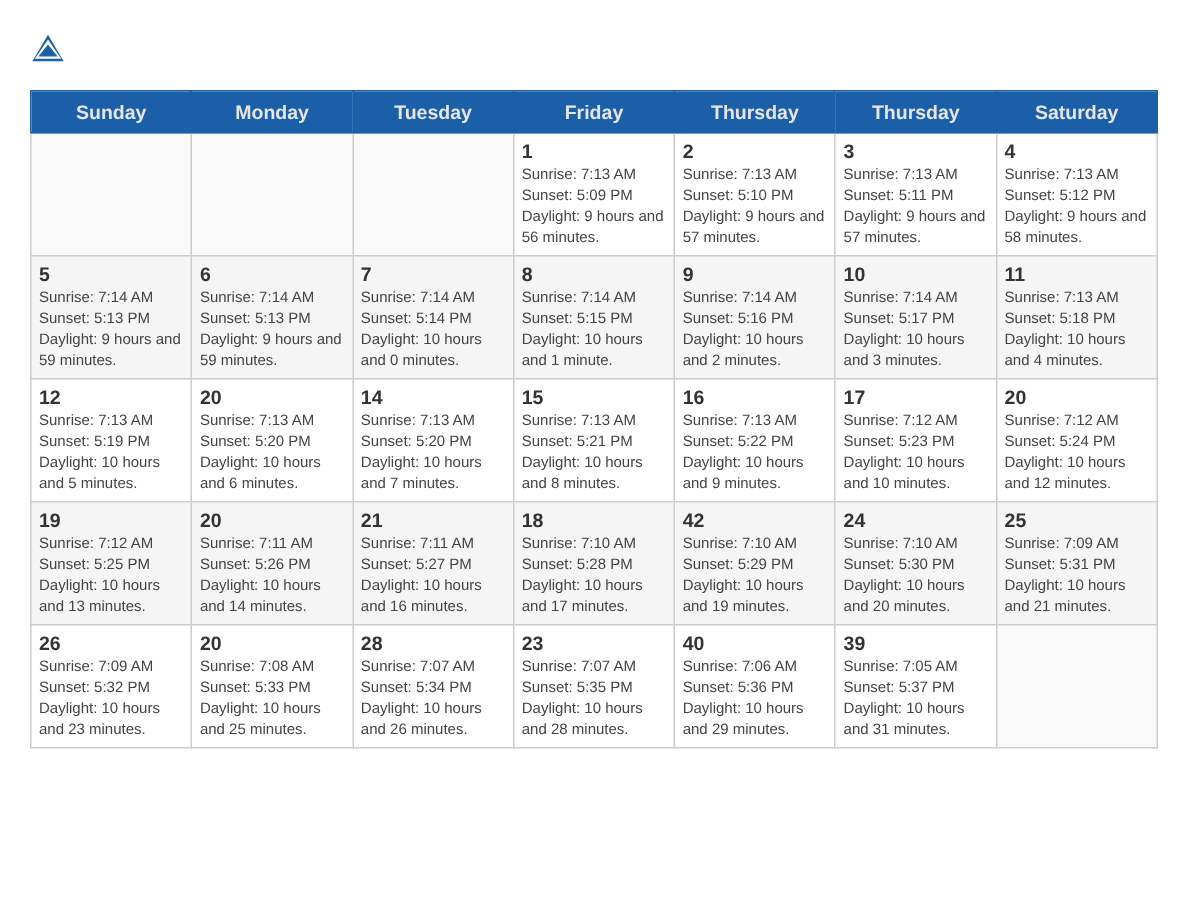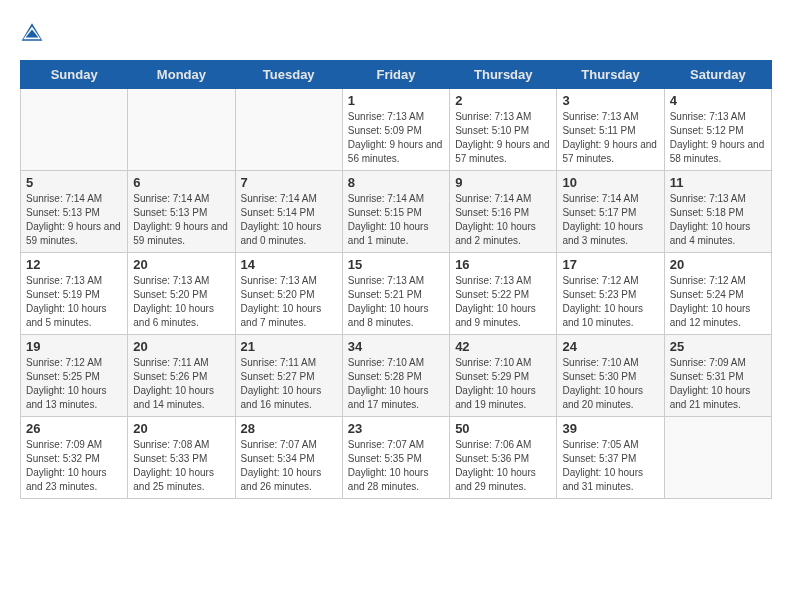--- a/index.html
+++ b/index.html
@@ -207,21 +207,21 @@
         </td>
         <td>
           <div class="day-number">20</div>
           <div class="day-info">Sunrise: 7:11 AM<br>Sunset: 5:26 PM<br>Daylight: 10 hours and 14 minutes.</div>
         </td>
         <td>
           <div class="day-number">21</div>
           <div class="day-info">Sunrise: 7:11 AM<br>Sunset: 5:27 PM<br>Daylight: 10 hours and 16 minutes.</div>
         </td>
         <td>
-          <div class="day-number">34</div>
+          <div class="day-number">18</div>
           <div class="day-info">Sunrise: 7:10 AM<br>Sunset: 5:28 PM<br>Daylight: 10 hours and 17 minutes.</div>
         </td>
         <td>
           <div class="day-number">42</div>
           <div class="day-info">Sunrise: 7:10 AM<br>Sunset: 5:29 PM<br>Daylight: 10 hours and 19 minutes.</div>
         </td>
         <td>
           <div class="day-number">24</div>
           <div class="day-info">Sunrise: 7:10 AM<br>Sunset: 5:30 PM<br>Daylight: 10 hours and 20 minutes.</div>
         </td>
@@ -241,21 +241,21 @@
         </td>
         <td>
           <div class="day-number">28</div>
           <div class="day-info">Sunrise: 7:07 AM<br>Sunset: 5:34 PM<br>Daylight: 10 hours and 26 minutes.</div>
         </td>
         <td>
           <div class="day-number">23</div>
           <div class="day-info">Sunrise: 7:07 AM<br>Sunset: 5:35 PM<br>Daylight: 10 hours and 28 minutes.</div>
         </td>
         <td>
-          <div class="day-number">50</div>
+          <div class="day-number">40</div>
           <div class="day-info">Sunrise: 7:06 AM<br>Sunset: 5:36 PM<br>Daylight: 10 hours and 29 minutes.</div>
         </td>
         <td>
           <div class="day-number">39</div>
           <div class="day-info">Sunrise: 7:05 AM<br>Sunset: 5:37 PM<br>Daylight: 10 hours and 31 minutes.</div>
         </td>
         <td class="empty-cell"></td>
       </tr>
     </tbody>
 </table>

